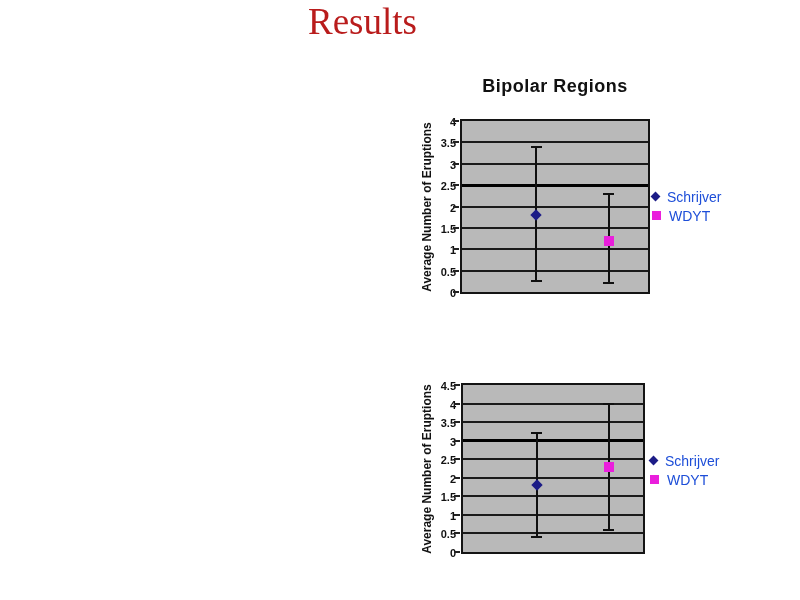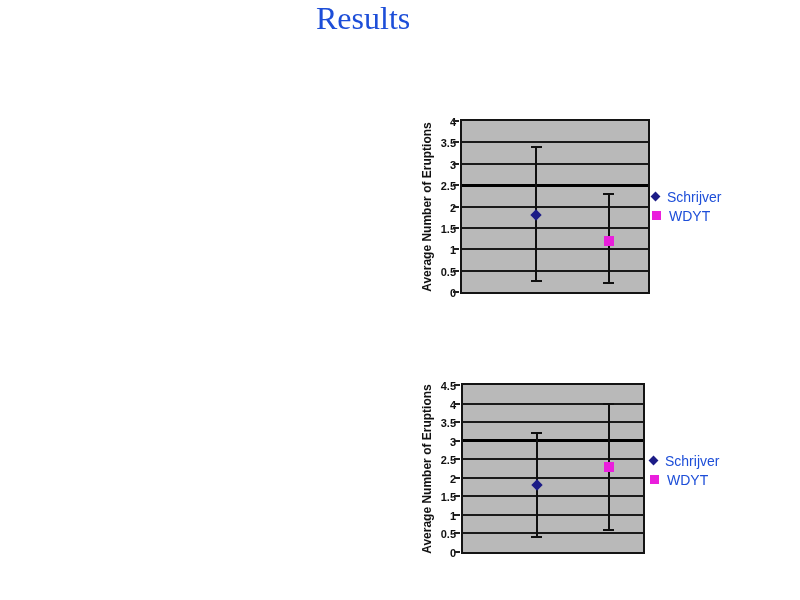--- a/index.html
+++ b/index.html
@@ -1,22 +1,22 @@
 <!DOCTYPE html>
 <html><head>
 <meta charset="utf-8">
 <style>
   html,body { margin:0; padding:0; background:#fff; }
   .slide {
     position:relative; width:800px; height:600px; background:#ffffff;
     overflow:hidden; font-family:"Liberation Sans", sans-serif;
   }
   .slide-title {
-    position:absolute; left:316px; top:0px;
-    font-family:"Liberation Serif", serif; font-size:32px; color:#1d4ed8;
+    position:absolute; left:308px; top:0px;
+    font-family:"Liberation Serif", serif; font-size:37px; color:#b91c1c;
   }
   .chart { position:absolute; width:390px; height:255px; }
   .chart-0 { left:410px; top:70px; }
   .chart-1 { left:410px; top:340px; }
   .chart-title {
     position:absolute; text-align:center; font-weight:bold; font-size:18px;
     letter-spacing:0.5px; color:#111; white-space:nowrap;
   }
   .chart-0 .chart-title { left:50px; top:6px; width:190px; }
   .chart-1 .chart-title { left:51px; top:5px; width:182px; }
@@ -58,20 +58,21 @@
   .lg-marker.square  { width:9px; height:9px; }
   .lg-label { font-size:14px; color:#1d4ed8; white-space:nowrap; }
 </style>
 </head>
 <body>
 
 <div class="slide">
   <div class="slide-title">Results</div>
 
   <div class="chart chart-0">
+    <div class="chart-title">Bipolar Regions</div>
     <div class="ylabel">
       <span>Average Number of Eruptions</span>
     </div>
     <div class="yticks">
         <div class="ytick" style="top: 165px;">0</div>
         <div class="ytick" style="top: 143.625px;">0.5</div>
         <div class="ytick" style="top: 122.25px;">1</div>
         <div class="ytick" style="top: 100.875px;">1.5</div>
         <div class="ytick" style="top: 79.5px;">2</div>
         <div class="ytick" style="top: 58.125px;">2.5</div>

